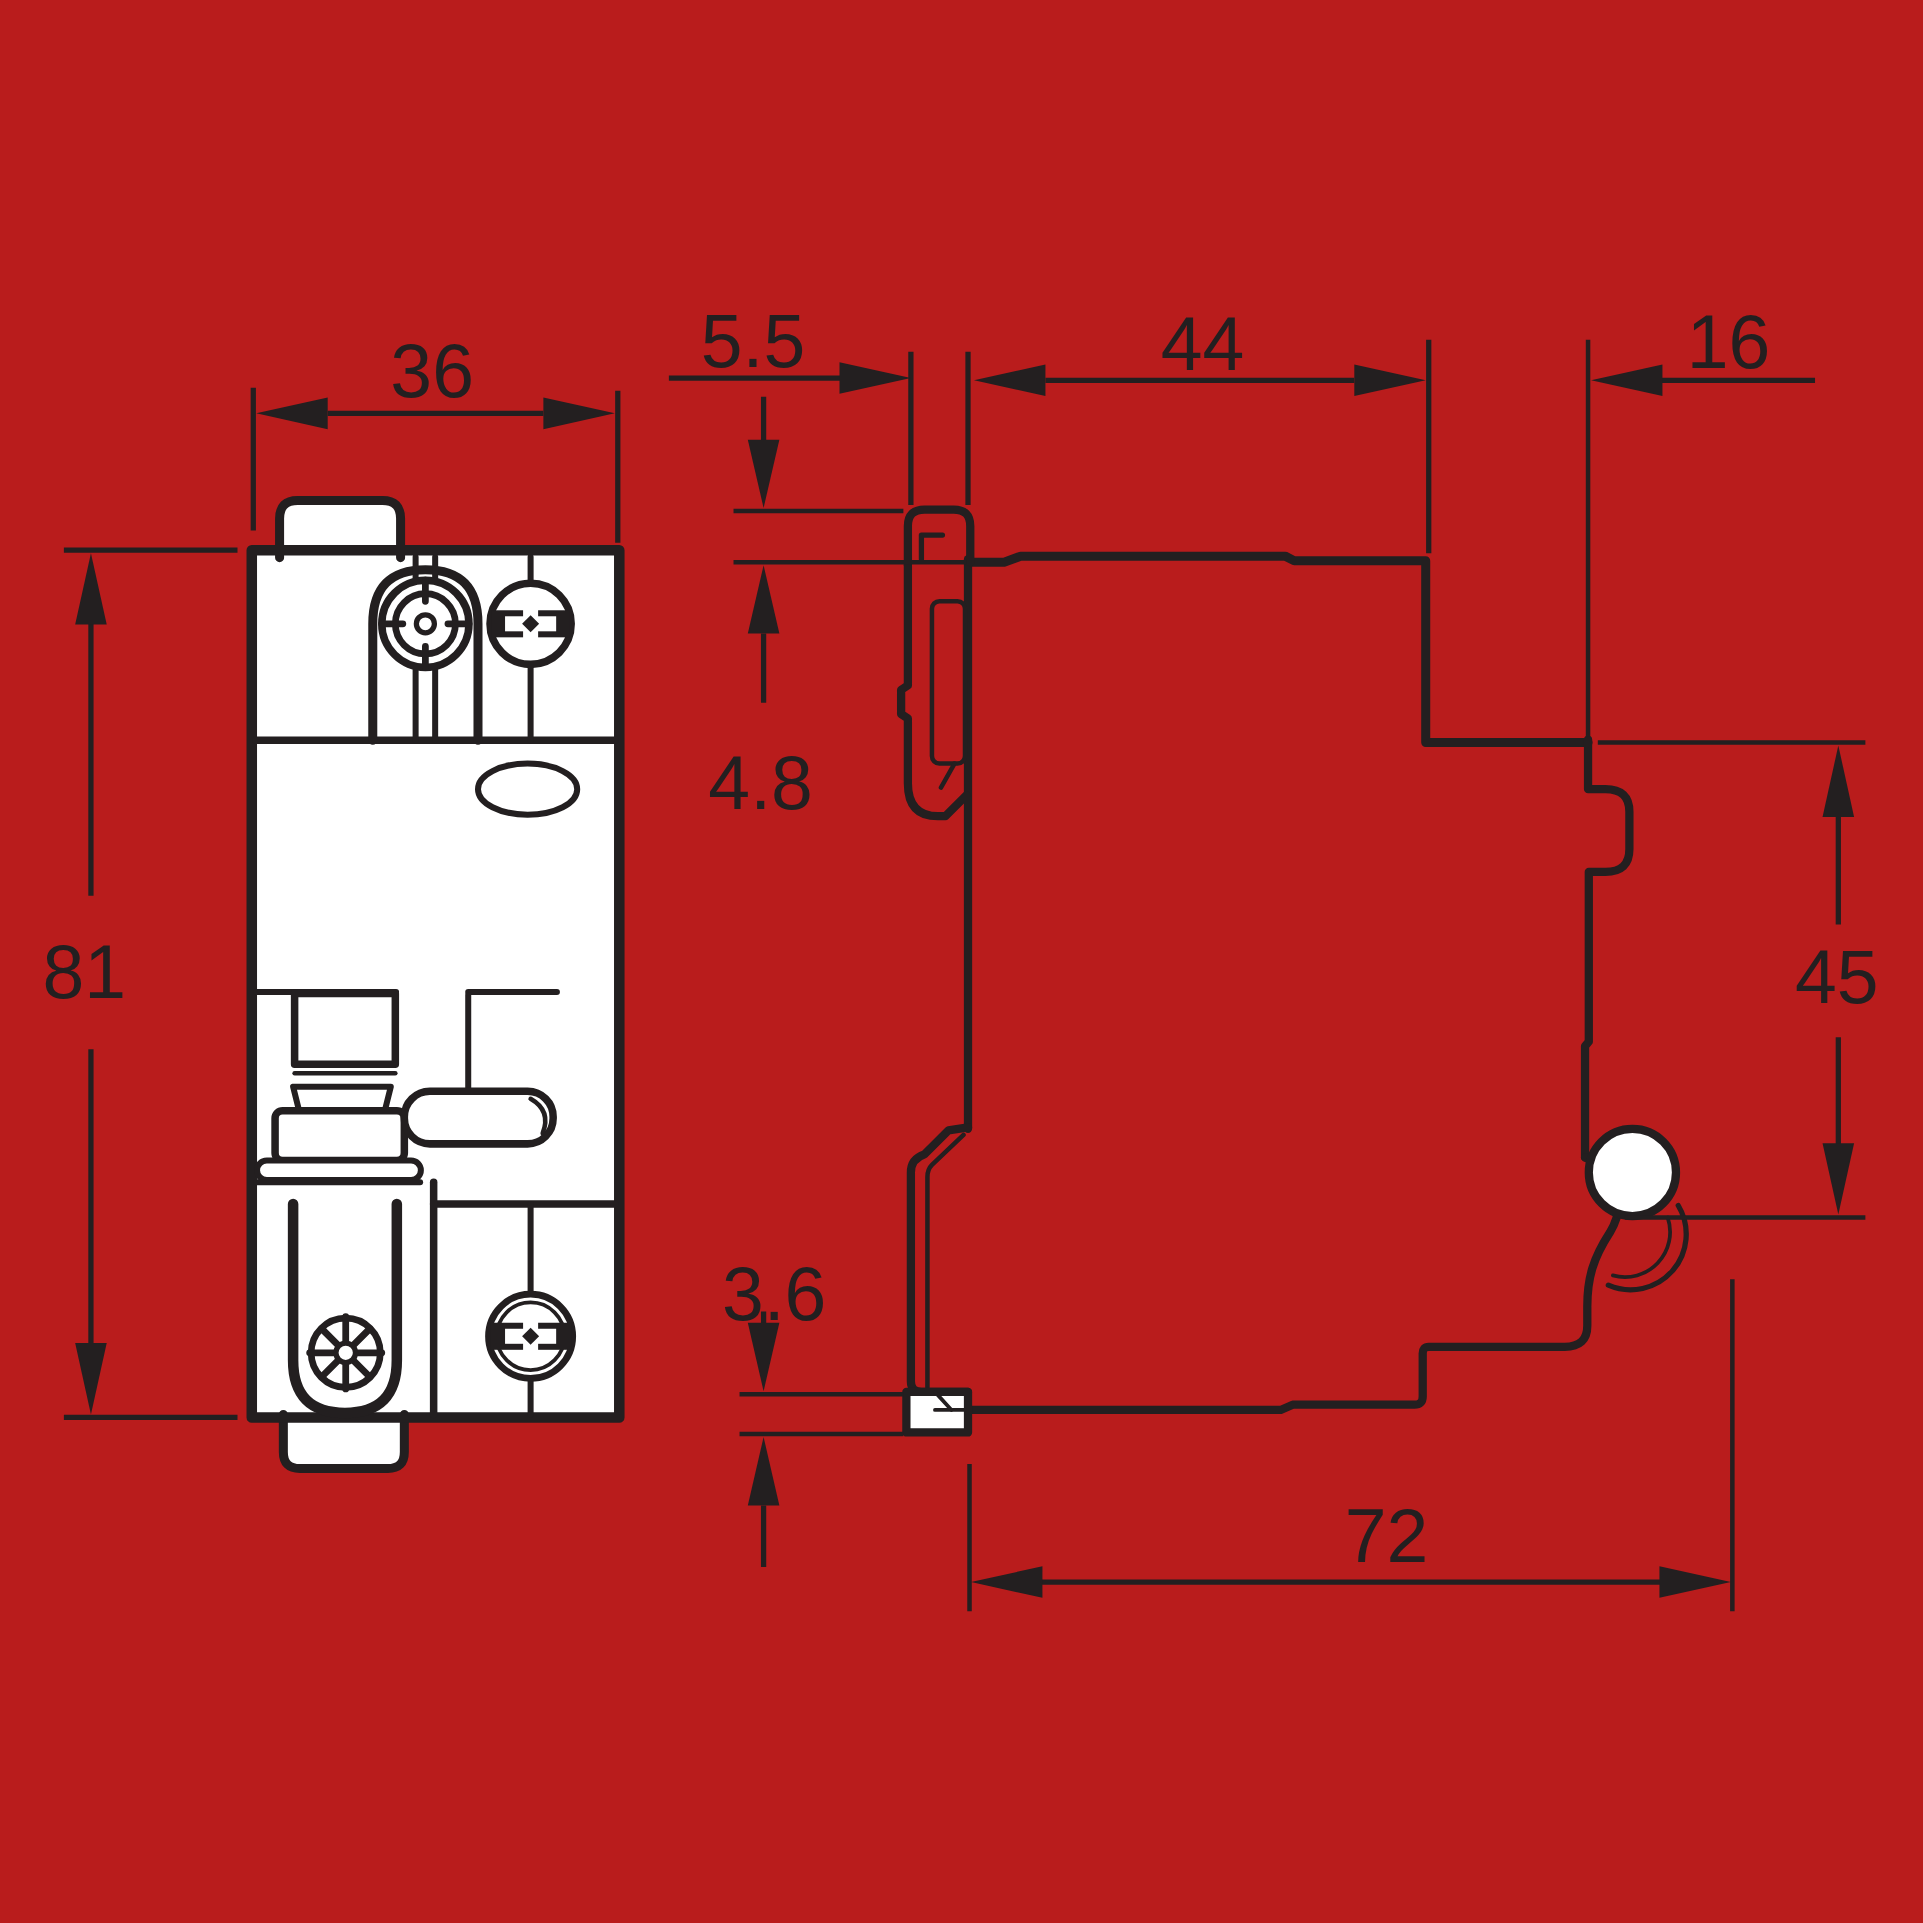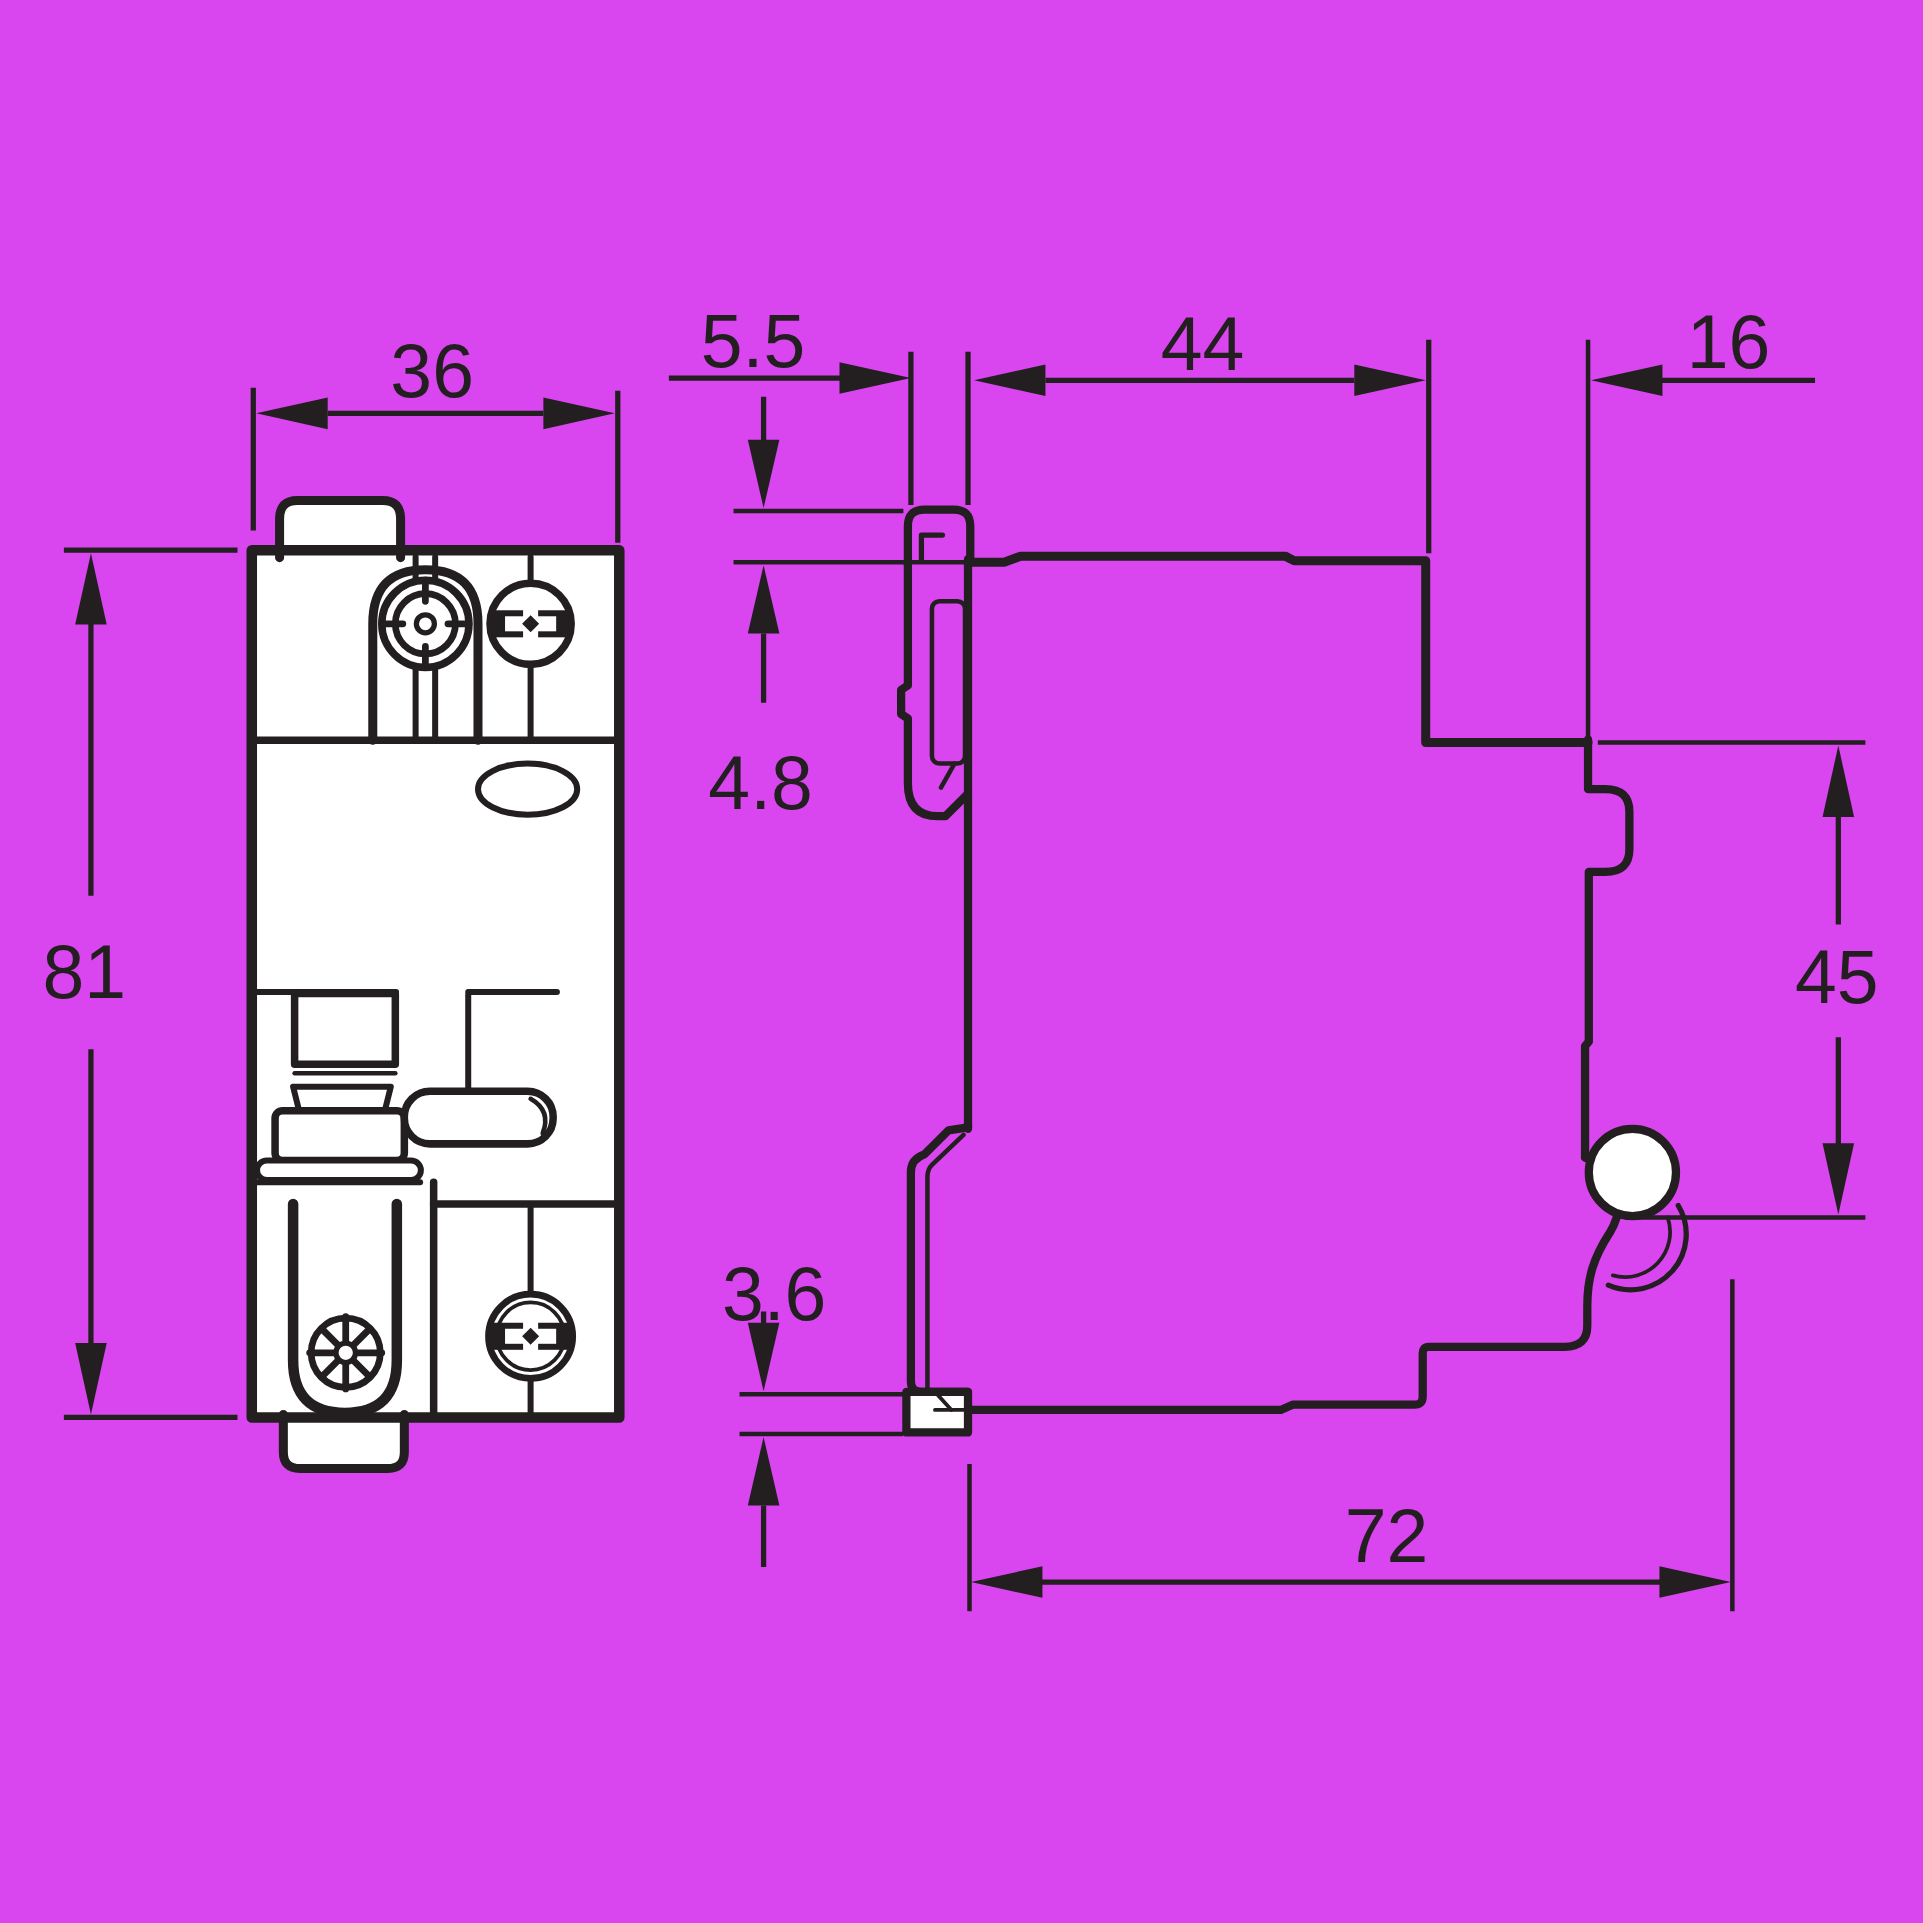--- a/index.html
+++ b/index.html
@@ -1,16 +1,16 @@
 <!DOCTYPE html>
 <html style="font-size:12px"><head>
 <meta charset="utf-8">
 <style>
   html,body { margin:0; padding:0; background:#ffffff; }
-  #canvas { width:1924px; height:1924px; position:relative; background:#d946ef; }
+  #canvas { width:1924px; height:1924px; position:relative; background:#b91c1c; }
   svg { display:block; }
   .obj  { stroke:#231f20; fill:none; stroke-linecap:round; stroke-linejoin:round; }
   .objf { stroke:#231f20; fill:#ffffff; stroke-linecap:round; stroke-linejoin:round; }
   .fill { fill:#231f20; stroke:none; }
   .wfill{ fill:#ffffff; stroke:none; }
   .dim  { stroke:#231f20; fill:none; stroke-linecap:butt; }
   .dim-label { font-family:"Liberation Sans", sans-serif; font-size:100px; fill:#231f20;
                text-anchor:middle; }
 </style>
 </head>

